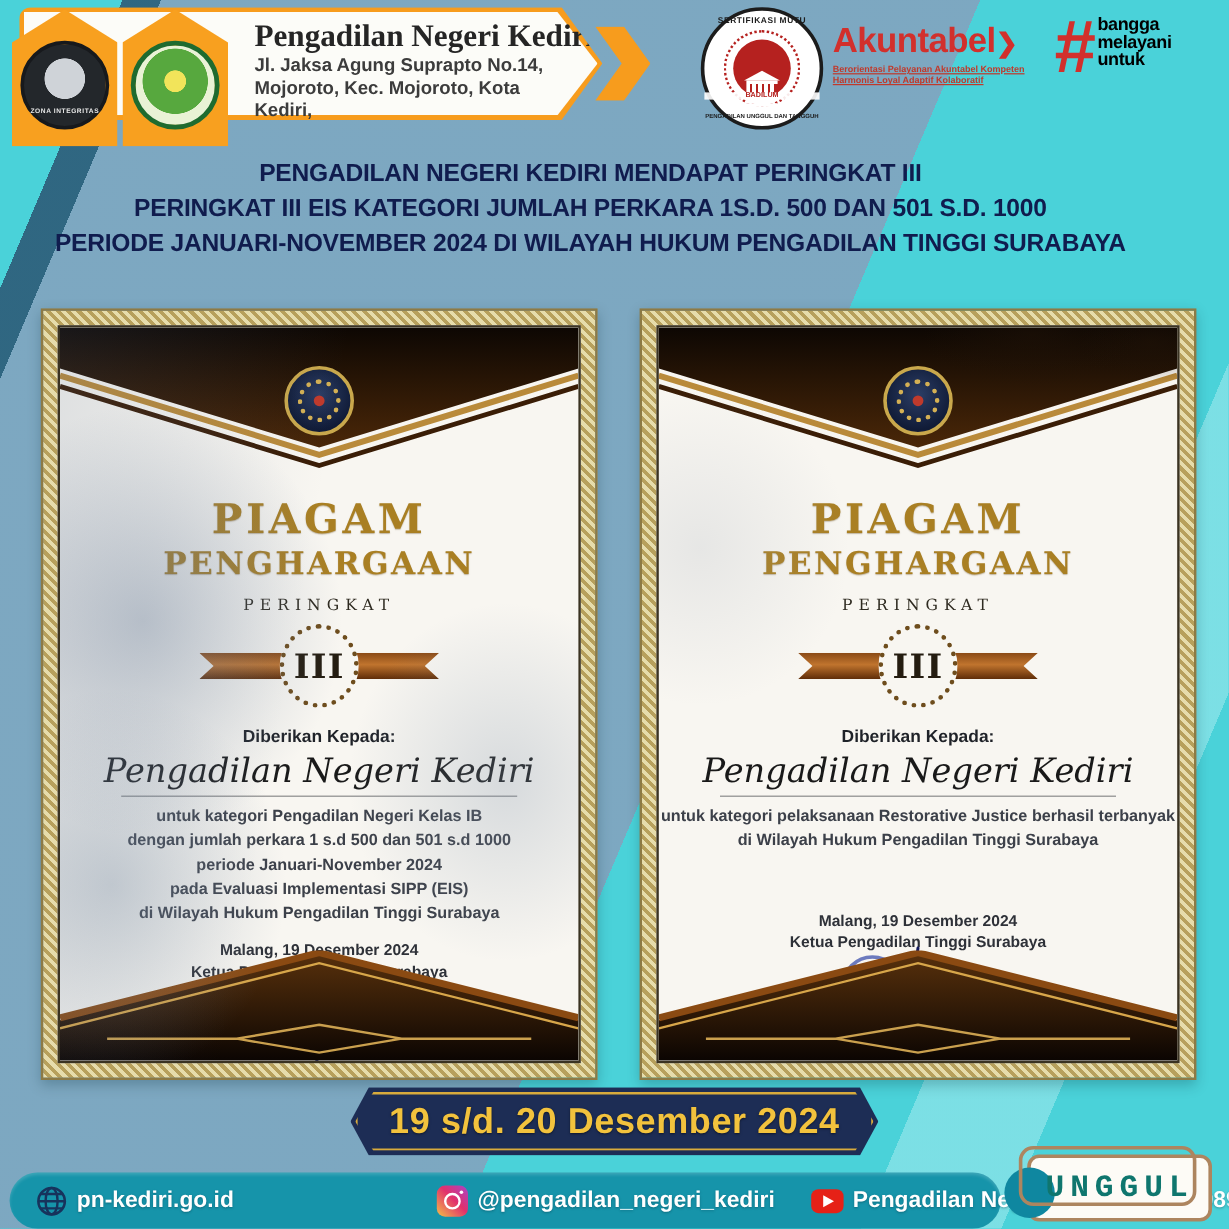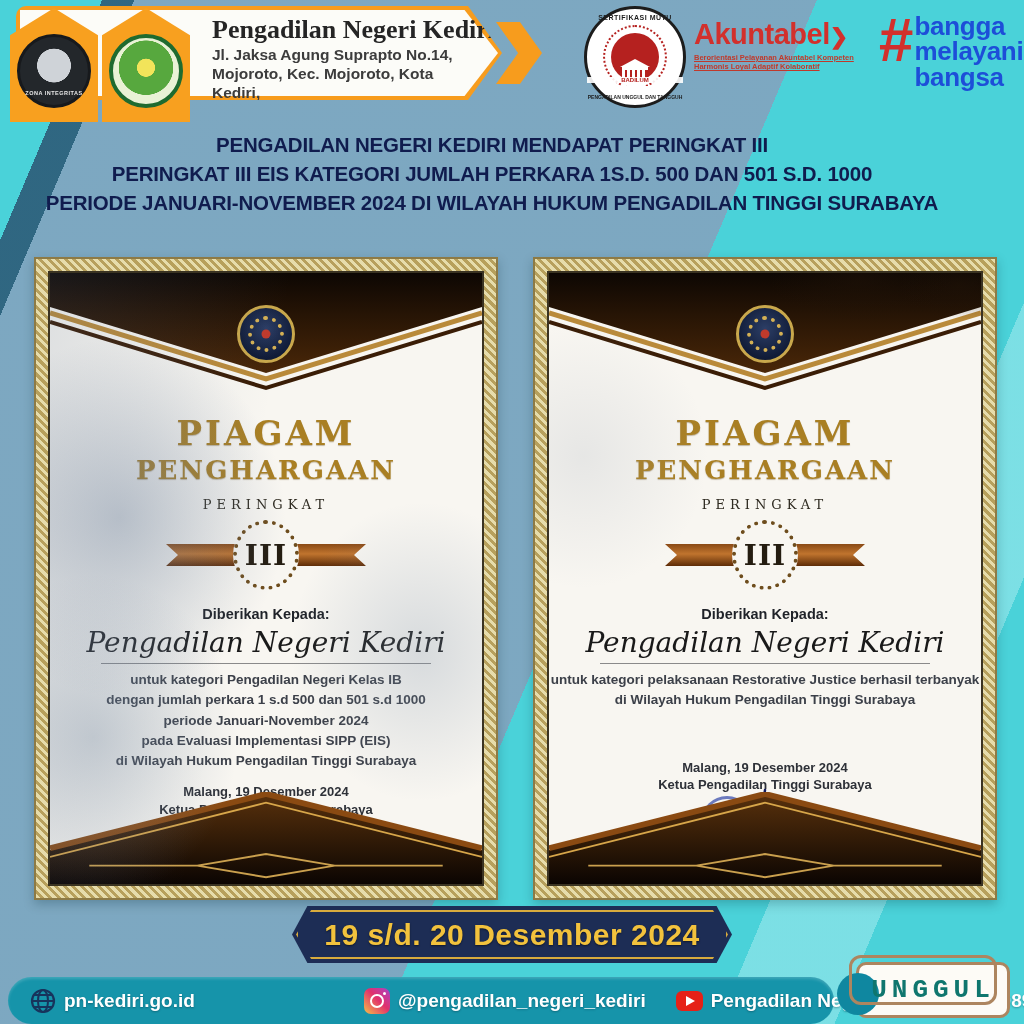--- a/index.html
+++ b/index.html
@@ -45,21 +45,21 @@
   .temple:before{content:"";position:absolute;left:50%;top:-11px;transform:translateX(-50%);
     border-left:15px solid transparent;border-right:15px solid transparent;border-bottom:8px solid #fff;}
 
   .berakhlak{position:absolute;left:694px;top:18px;width:186px;}
   .berakhlak .t{font-size:29px;font-weight:bold;color:#d2302c;letter-spacing:-0.5px;white-space:nowrap;}
   .berakhlak .t .arr{color:#d2302c;font-size:22px;}
   .berakhlak .tag{font-size:7.5px;font-weight:bold;color:#c0392b;line-height:1.25;margin-top:2px;text-decoration:underline;}
 
   .bangga{position:absolute;left:878px;top:14px;display:flex;align-items:flex-start;}
   .bangga .hash{font-size:62px;font-weight:bold;color:#d2302c;line-height:.85;font-style:italic;margin-right:2px;}
-  .bangga .words{font-size:26px;font-weight:bold;color:#1d4ed8;line-height:.98;letter-spacing:-0.3px;}
+  .bangga .words{font-size:15px;font-weight:bold;color:#000000;line-height:.98;letter-spacing:-0.3px;}
 
   
   .announce{position:absolute;left:0;top:130px;width:984px;text-align:center;
     color:#101c4e;font-weight:bold;font-size:20.5px;line-height:29px;letter-spacing:-0.2px;}
 
   
   .cert{position:absolute;top:257px;width:464px;height:643px;padding:12px;box-sizing:border-box;
     background:repeating-linear-gradient(45deg,#e6dcab 0 3px,#b7a05c 3px 6px);
     border:2px solid #8d7a45;box-shadow:0 4px 10px rgba(0,40,50,.25);}
   .cert.left{left:34px;} .cert.right{left:533px;}
@@ -185,21 +185,21 @@
       <div>Berorientasi Pelayanan Akuntabel Kompeten</div>
       <div>Harmonis Loyal Adaptif Kolaboratif</div>
     </div>
   </div>
 
   <div class="bangga">
     <div class="hash">#</div>
     <div class="words">
       <div>bangga</div>
       <div>melayani</div>
-      <div>bangsa</div>
+      <div>untuk</div>
     </div>
   </div>
 
   <div class="announce">
     <div>PENGADILAN NEGERI KEDIRI MENDAPAT PERINGKAT III</div>
     <div>PERINGKAT III EIS KATEGORI JUMLAH PERKARA 1S.D. 500 DAN 501 S.D. 1000</div>
     <div>PERIODE JANUARI-NOVEMBER 2024 DI WILAYAH HUKUM PENGADILAN TINGGI SURABAYA</div>
   </div>
 
   <div class="cert left">

